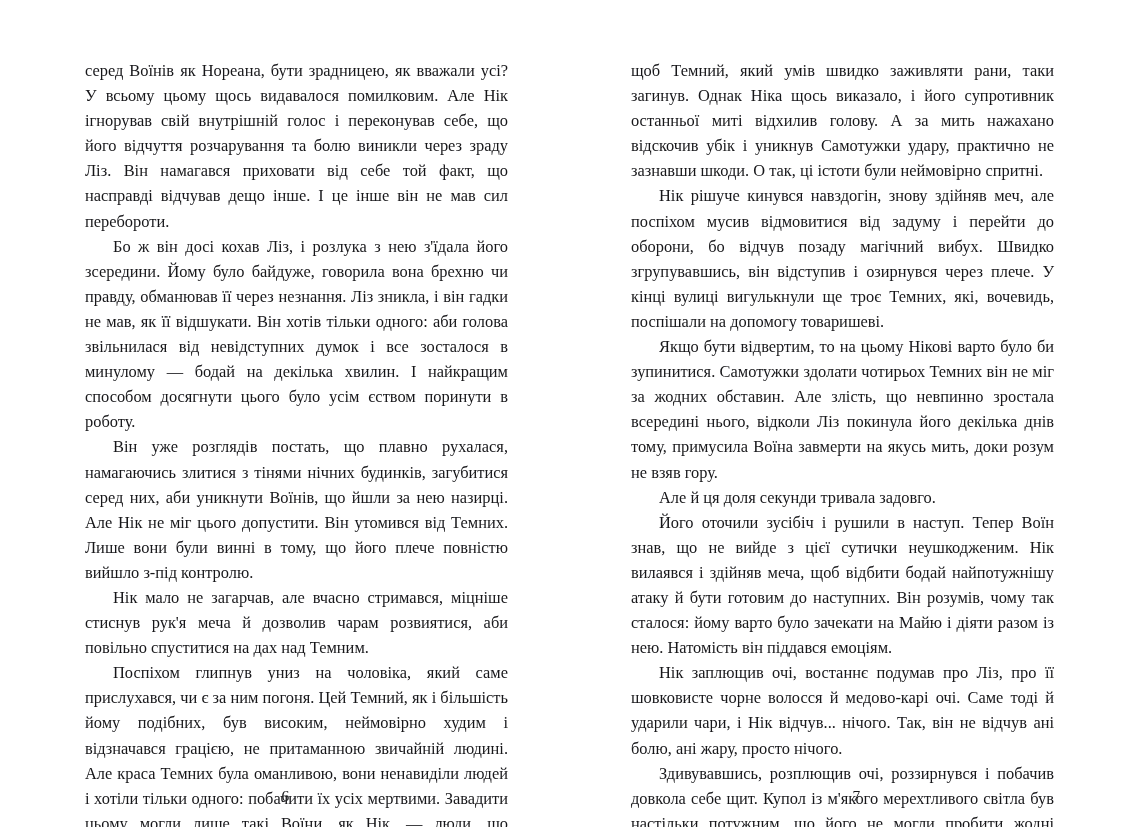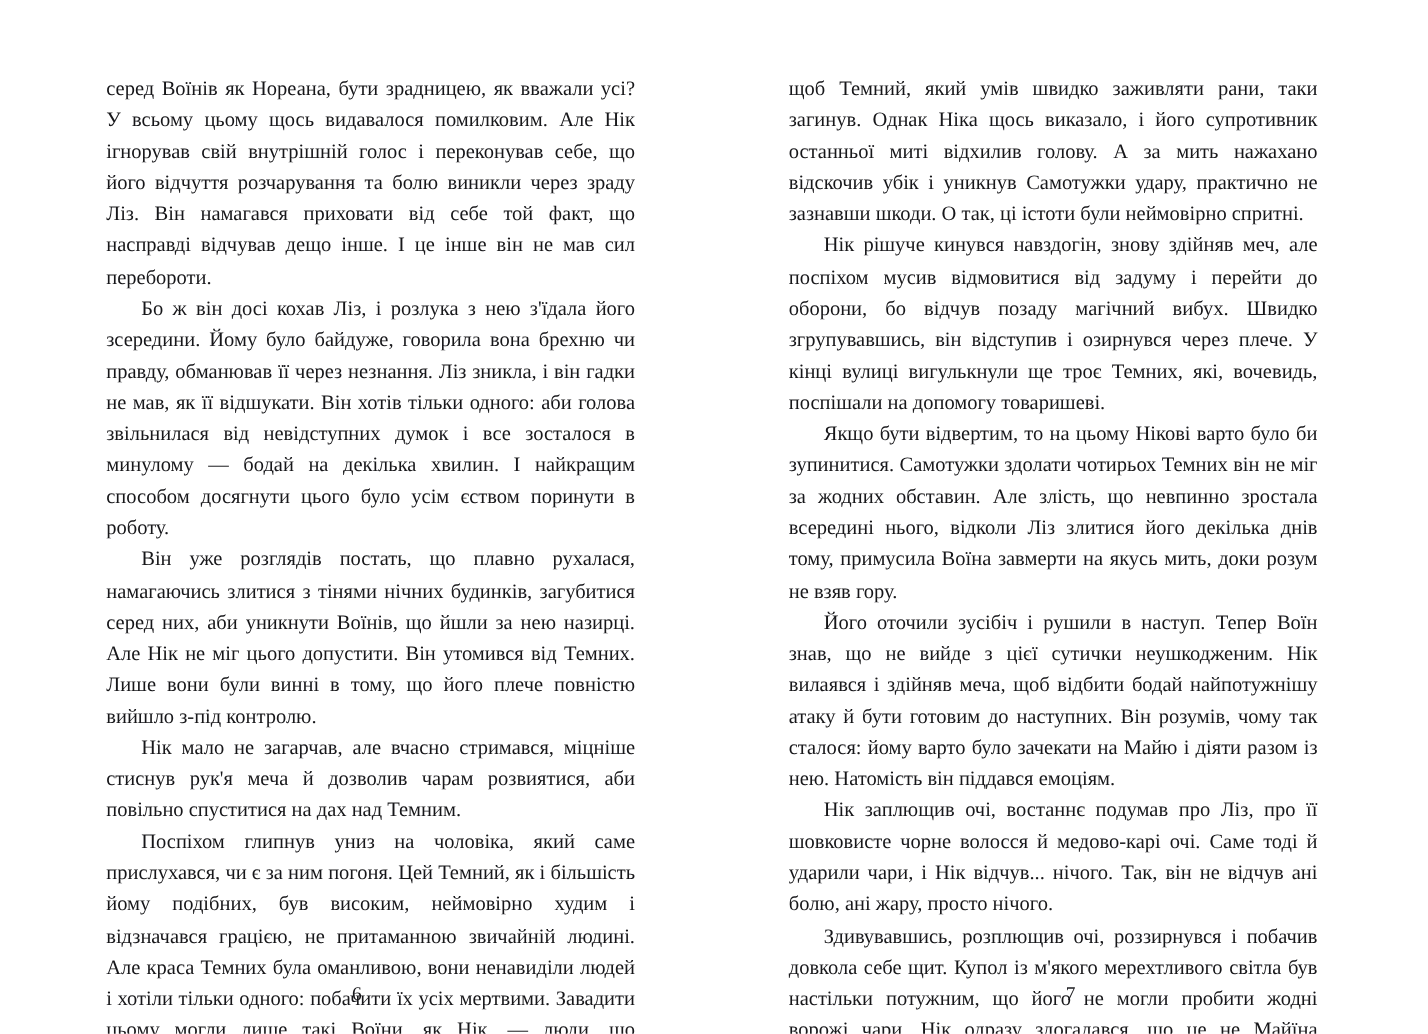--- a/index.html
+++ b/index.html
@@ -75,21 +75,22 @@
       <p>Поспіхом глипнув униз на чоловіка, який саме прислухався, чи є за ним погоня. Цей Темний, як і більшість йому подібних, був високим, неймовірно худим і відзначався грацією, не притаманною звичайній людині. Але краса Темних була оманливою, вони ненавиділи людей і хотіли тільки одного: побачити їх усіх мертвими. Завадити цьому могли лише такі Воїни, як Нік, — люди, що майстерно володіли магією. І зараз Нік саме збирався застосувати свої знання і вміння.</p>
 
     </div>
     <div class="folio">6</div>
   </div>
 
   <div class="page page-right">
     <div class="text-col">
       <p class="no-indent">щоб Темний, який умів швидко заживляти рани, таки загинув. Однак Ніка щось виказало, і його супротивник останньої миті відхилив голову. А за мить нажахано відскочив убік і уникнув Самотужки удару, практично не зазнавши шкоди. О так, ці істоти були неймовірно спритні.</p>
       <p>Нік рішуче кинувся навздогін, знову здійняв меч, але поспіхом мусив відмовитися від задуму і перейти до оборони, бо відчув позаду магічний вибух. Швидко згрупувавшись, він відступив і озирнувся через плече. У кінці вулиці вигулькнули ще троє Темних, які, вочевидь, поспішали на допомогу товаришеві.</p>
-      <p>Якщо бути відвертим, то на цьому Нікові варто було би зупинитися. Самотужки здолати чотирьох Темних він не міг за жодних обставин. Але злість, що невпинно зростала всередині нього, відколи Ліз злитися його декілька днів тому, примусила Воїна завмерти на якусь мить, доки розум не взяв гору.</p>
+      <p>Якщо бути відвертим, то на цьому Нікові варто було би зупинитися. Самотужки здолати чотирьох Темних він не міг за жодних обставин. Але злість, що невпинно зростала всередині нього, відколи Ліз покинула його декілька днів тому, примусила Воїна завмерти на якусь мить, доки розум не взяв гору.</p>
+      <p>Але й ця доля секунди тривала задовго.</p>
       <p>Його оточили зусібіч і рушили в наступ. Тепер Воїн знав, що не вийде з цієї сутички неушкодженим. Нік вилаявся і здійняв меча, щоб відбити бодай найпотужнішу атаку й бути готовим до наступних. Він розумів, чому так сталося: йому варто було зачекати на Майю і діяти разом із нею. Натомість він піддався емоціям.</p>
       <p>Нік заплющив очі, востаннє подумав про Ліз, про її шовковисте чорне волосся й медово-карі очі. Саме тоді й ударили чари, і Нік відчув... нічого. Так, він не відчув ані болю, ані жару, просто нічого.</p>
       <p>Здивувавшись, розплющив очі, роззирнувся і побачив довкола себе щит. Купол із м'якого мерехтливого світла був настільки потужним, що його не могли пробити жодні ворожі чари. Нік одразу здогадався, що це не Майїна допомога, бо його напарниця, як і він, була лише Войовницею. Воїни могли хіба що ледь-ледь утримувати щити.</p>
     </div>
     <div class="folio">7</div>
   </div>
 
 </div>
 
 </body></html>

